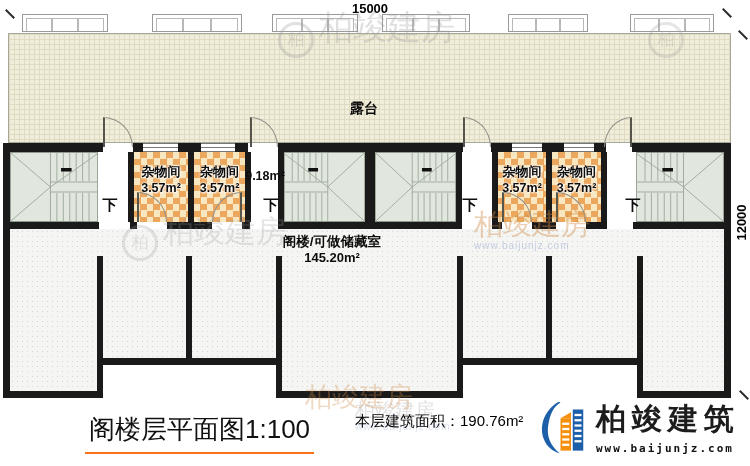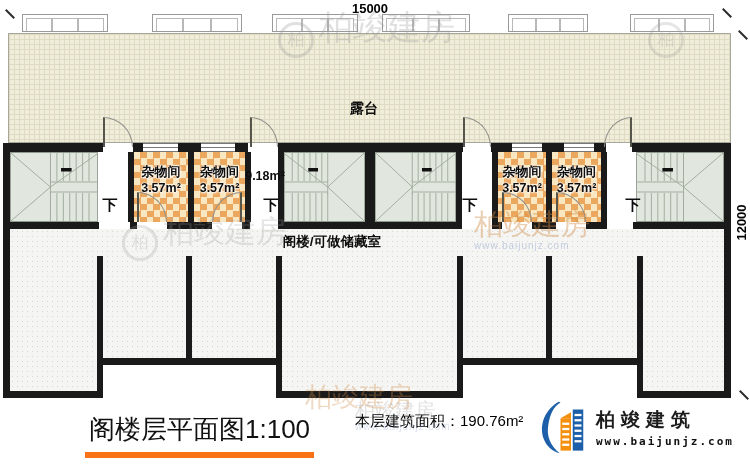--- a/index.html
+++ b/index.html
@@ -48,25 +48,25 @@
   .lab{position:absolute;font-weight:bold;color:#0d0d0d;text-align:center;white-space:nowrap;}
   .dim{position:absolute;font-size:13px;font-weight:bold;color:#000;text-align:center;}
   .tick{position:absolute;width:12px;height:0;border-top:2px solid #2a2a2a;transform:rotate(45deg);}
   
   .wm{position:absolute;pointer-events:none;white-space:nowrap;font-weight:normal;line-height:1;}
   .wm .circ{display:inline-block;width:30px;height:30px;border:3px solid currentColor;border-radius:50%;
             vertical-align:-6px;margin-right:5px;text-align:center;line-height:30px;font-size:17px;}
   .wm .wurl{display:block;font-size:10px;letter-spacing:1px;margin-top:2px;}
   
   .title{position:absolute;left:85px;top:412px;font-size:26px;color:#111;
-         border-bottom:6px solid #f97316;padding:0 4px 5px 4px;white-space:nowrap;}
+         border-bottom:2px solid #f97316;padding:0 4px 5px 4px;white-space:nowrap;}
   .stats{position:absolute;left:355px;top:409px;font-size:15px;color:#000;line-height:1.55;white-space:nowrap;}
   .logo{position:absolute;left:536px;top:398px;display:flex;align-items:center;}
   .logo .btxt{margin-left:4px;}
-  .logo .bname{font-size:19px;font-weight:bold;color:#1c1c1c;letter-spacing:6px;white-space:nowrap;}
+  .logo .bname{font-size:30px;font-weight:bold;color:#1c1c1c;letter-spacing:6px;white-space:nowrap;}
   .logo .burl{font-size:11px;font-weight:bold;color:#111;letter-spacing:2px;
               font-family:"DejaVu Sans Mono",monospace;margin-top:2px;}
 </style>
 </head>
 <body>
 
 <div class="canvas">
 
   <div class="dim" style="left:325px;top:1px;width:90px;">15000</div>
   <div class="tick" style="left:4px;top:13px;"></div>
@@ -289,20 +289,21 @@
   <div class="door hr" style="left:212px;top:192px;width:30px;"></div>
   <div class="door hl" style="left:502px;top:192px;width:30px;"></div>
   <div class="door hl" style="left:556px;top:192px;width:30px;"></div>
 
   <div class="lab" style="left:237px;top:169px;width:56px;font-size:12.5px;">9.18m²</div>
   <div class="lab" style="left:98px;top:196px;width:24px;font-size:15px;">下</div>
   <div class="lab" style="left:259px;top:196px;width:24px;font-size:15px;">下</div>
   <div class="lab" style="left:458px;top:196px;width:24px;font-size:15px;">下</div>
   <div class="lab" style="left:621px;top:196px;width:24px;font-size:15px;">下</div>
   <div class="lab" style="left:252px;top:233px;width:160px;font-size:13.5px;">阁楼/可做储藏室</div>
+  <div class="lab" style="left:252px;top:250px;width:160px;font-size:13px;">145.20m²</div>
 
   <div class="wm" style="left:278px;top:10px;color:#9a9a9a;opacity:.30;font-size:34px;"><span class="circ">柏</span><span>柏竣建房</span></div>
   <div class="wm" style="left:648px;top:12px;color:#9a9a9a;opacity:.25;font-size:32px;"><span class="circ">柏</span></div>
   <div class="wm" style="left:122px;top:216px;color:#9a9a9a;opacity:.25;font-size:31px;"><span class="circ">柏</span><span>柏竣建房</span></div>
   <div class="wm" style="left:474px;top:210px;color:#cf8a45;opacity:.40;font-size:29px;"><span>柏竣建房</span><span class="wurl" style="color:#7a93c4;">www.baijunjz.com</span></div>
   <div class="wm" style="left:305px;top:384px;color:#cf8a45;opacity:.32;font-size:27px;"><span>柏竣建房</span></div>
   <div class="wm" style="left:355px;top:400px;color:#9a9a9a;opacity:.28;font-size:20px;"><span>柏竣建房</span><span class="wurl" style="color:#7a93c4;">www.baijunjz.com</span></div>
 
   <div class="title"><span>阁楼层平面图</span><span>1:100</span></div>
   <div class="stats">

